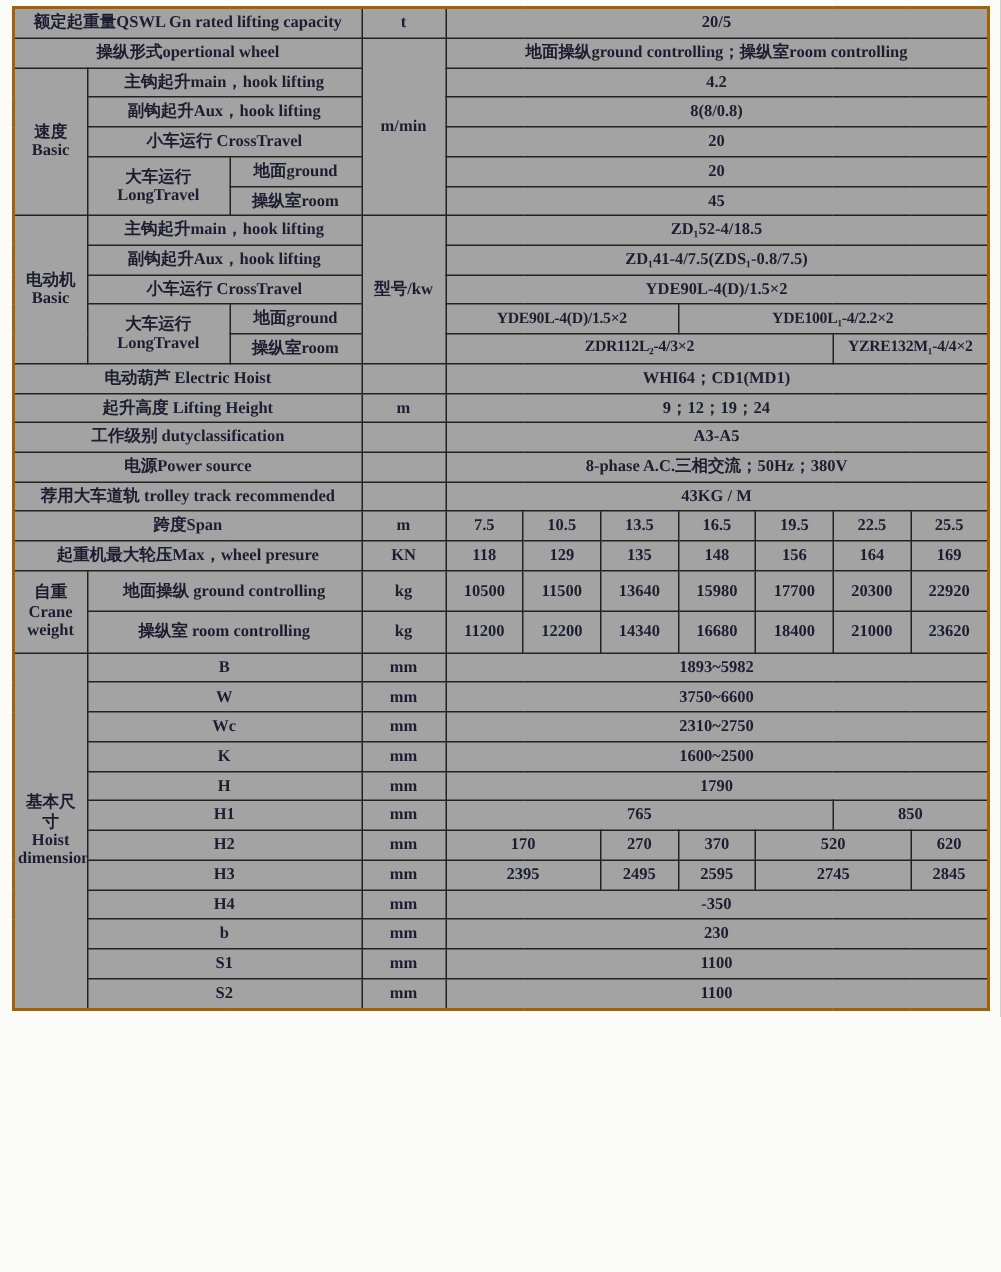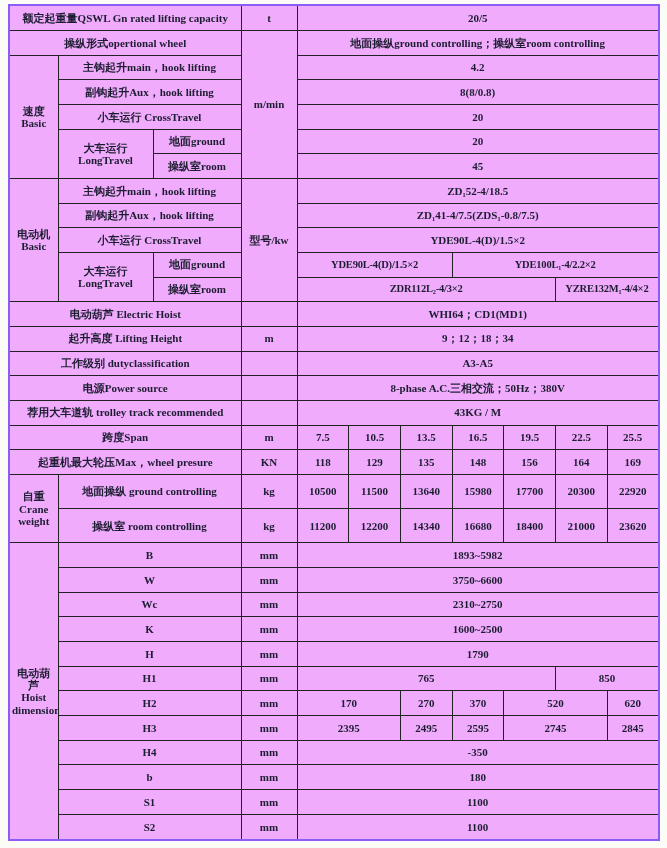--- a/index.html
+++ b/index.html
@@ -4,23 +4,23 @@
 <style>
   html,body{margin:0;padding:0;}
   body{
     width:667px;height:848px;position:relative;
     background:#fbfbf8;
     font-family:"Liberation Serif","DejaVu Serif",serif;
   }
   .sheet{position:absolute;left:8px;top:4px;}
   table.spec{
     border-collapse:collapse;table-layout:fixed;
-    width:650px;height:837px;
-    border:2px solid #8b5cf6;
-    background:#f0abfc;
+    width:650px;height:670px;
+    border:2px solid #a16207;
+    background:#a3a3a3;
   }
   td{
     border:1px solid #222225;
     text-align:center;vertical-align:middle;
     font-weight:bold;font-size:11px;color:#1d1d31;
     padding:0 2px;line-height:1.15;overflow:hidden;
     font-family:"Liberation Serif","DejaVu Serif",serif;
   }
   td.grp div{line-height:1.12;}
   td.sm{font-size:10.5px;letter-spacing:-0.2px;}
@@ -129,21 +129,21 @@
 
 <tr>
   <td colspan="3">电动葫芦 Electric Hoist</td>
   <td class="unit"></td>
   <td colspan="7">WHI64；CD1(MD1)</td>
 </tr>
 
 <tr>
   <td colspan="3">起升高度 Lifting Height</td>
   <td class="unit">m</td>
-  <td colspan="7">9；12；18；34</td>
+  <td colspan="7">9；12；19；24</td>
 </tr>
 
 <tr>
   <td colspan="3">工作级别 dutyclassification</td>
   <td class="unit"></td>
   <td colspan="7">A3-A5</td>
 </tr>
 
 <tr>
   <td colspan="3">电源Power source</td>
@@ -205,21 +205,21 @@
   <td>12200</td>
   <td>14340</td>
   <td>16680</td>
   <td>18400</td>
   <td>21000</td>
   <td>23620</td>
 </tr>
 
 <tr>
   <td rowspan="12" class="grp">
-    <div>电动葫芦</div>
+    <div>基本尺寸</div>
     <div>Hoist</div>
     <div>dimensions</div>
   </td>
   <td colspan="2">B</td>
   <td class="unit">mm</td>
   <td colspan="7">1893~5982</td>
 </tr>
 
 <tr>
   <td colspan="2">W</td>
@@ -274,21 +274,21 @@
 
 <tr>
   <td colspan="2">H4</td>
   <td class="unit">mm</td>
   <td colspan="7">-350</td>
 </tr>
 
 <tr>
   <td colspan="2">b</td>
   <td class="unit">mm</td>
-  <td colspan="7">180</td>
+  <td colspan="7">230</td>
 </tr>
 
 <tr>
   <td colspan="2">S1</td>
   <td class="unit">mm</td>
   <td colspan="7">1100</td>
 </tr>
 
 <tr>
   <td colspan="2">S2</td>

